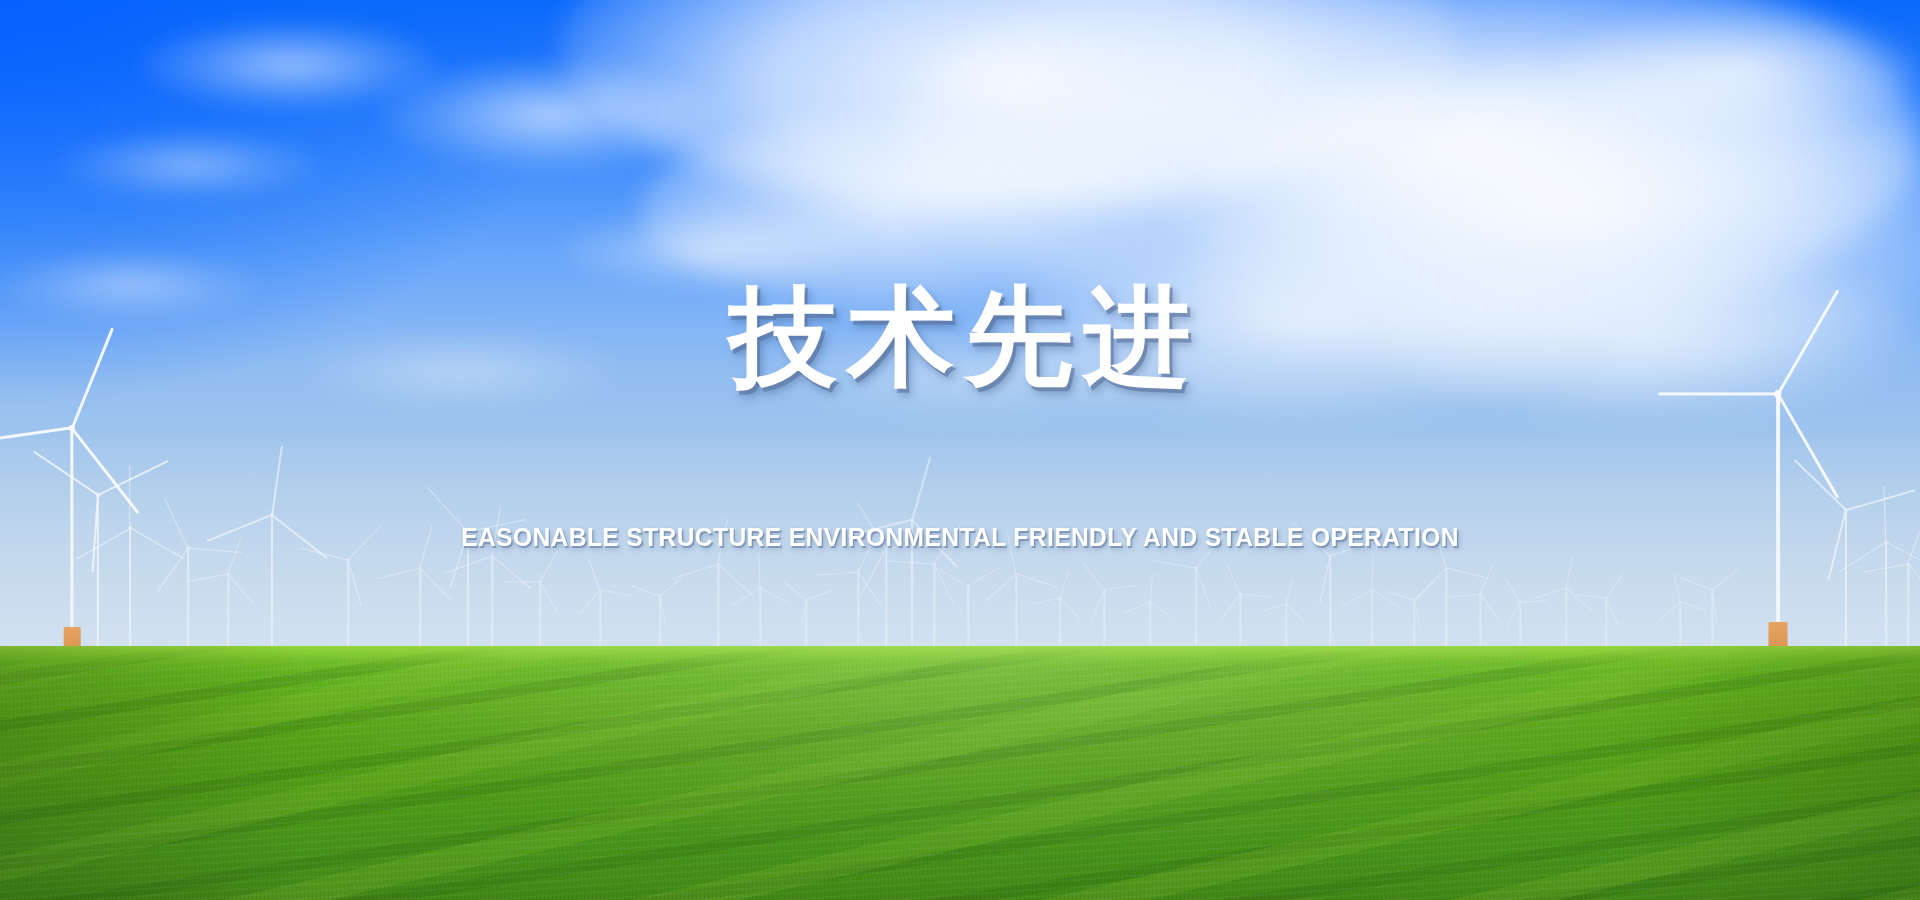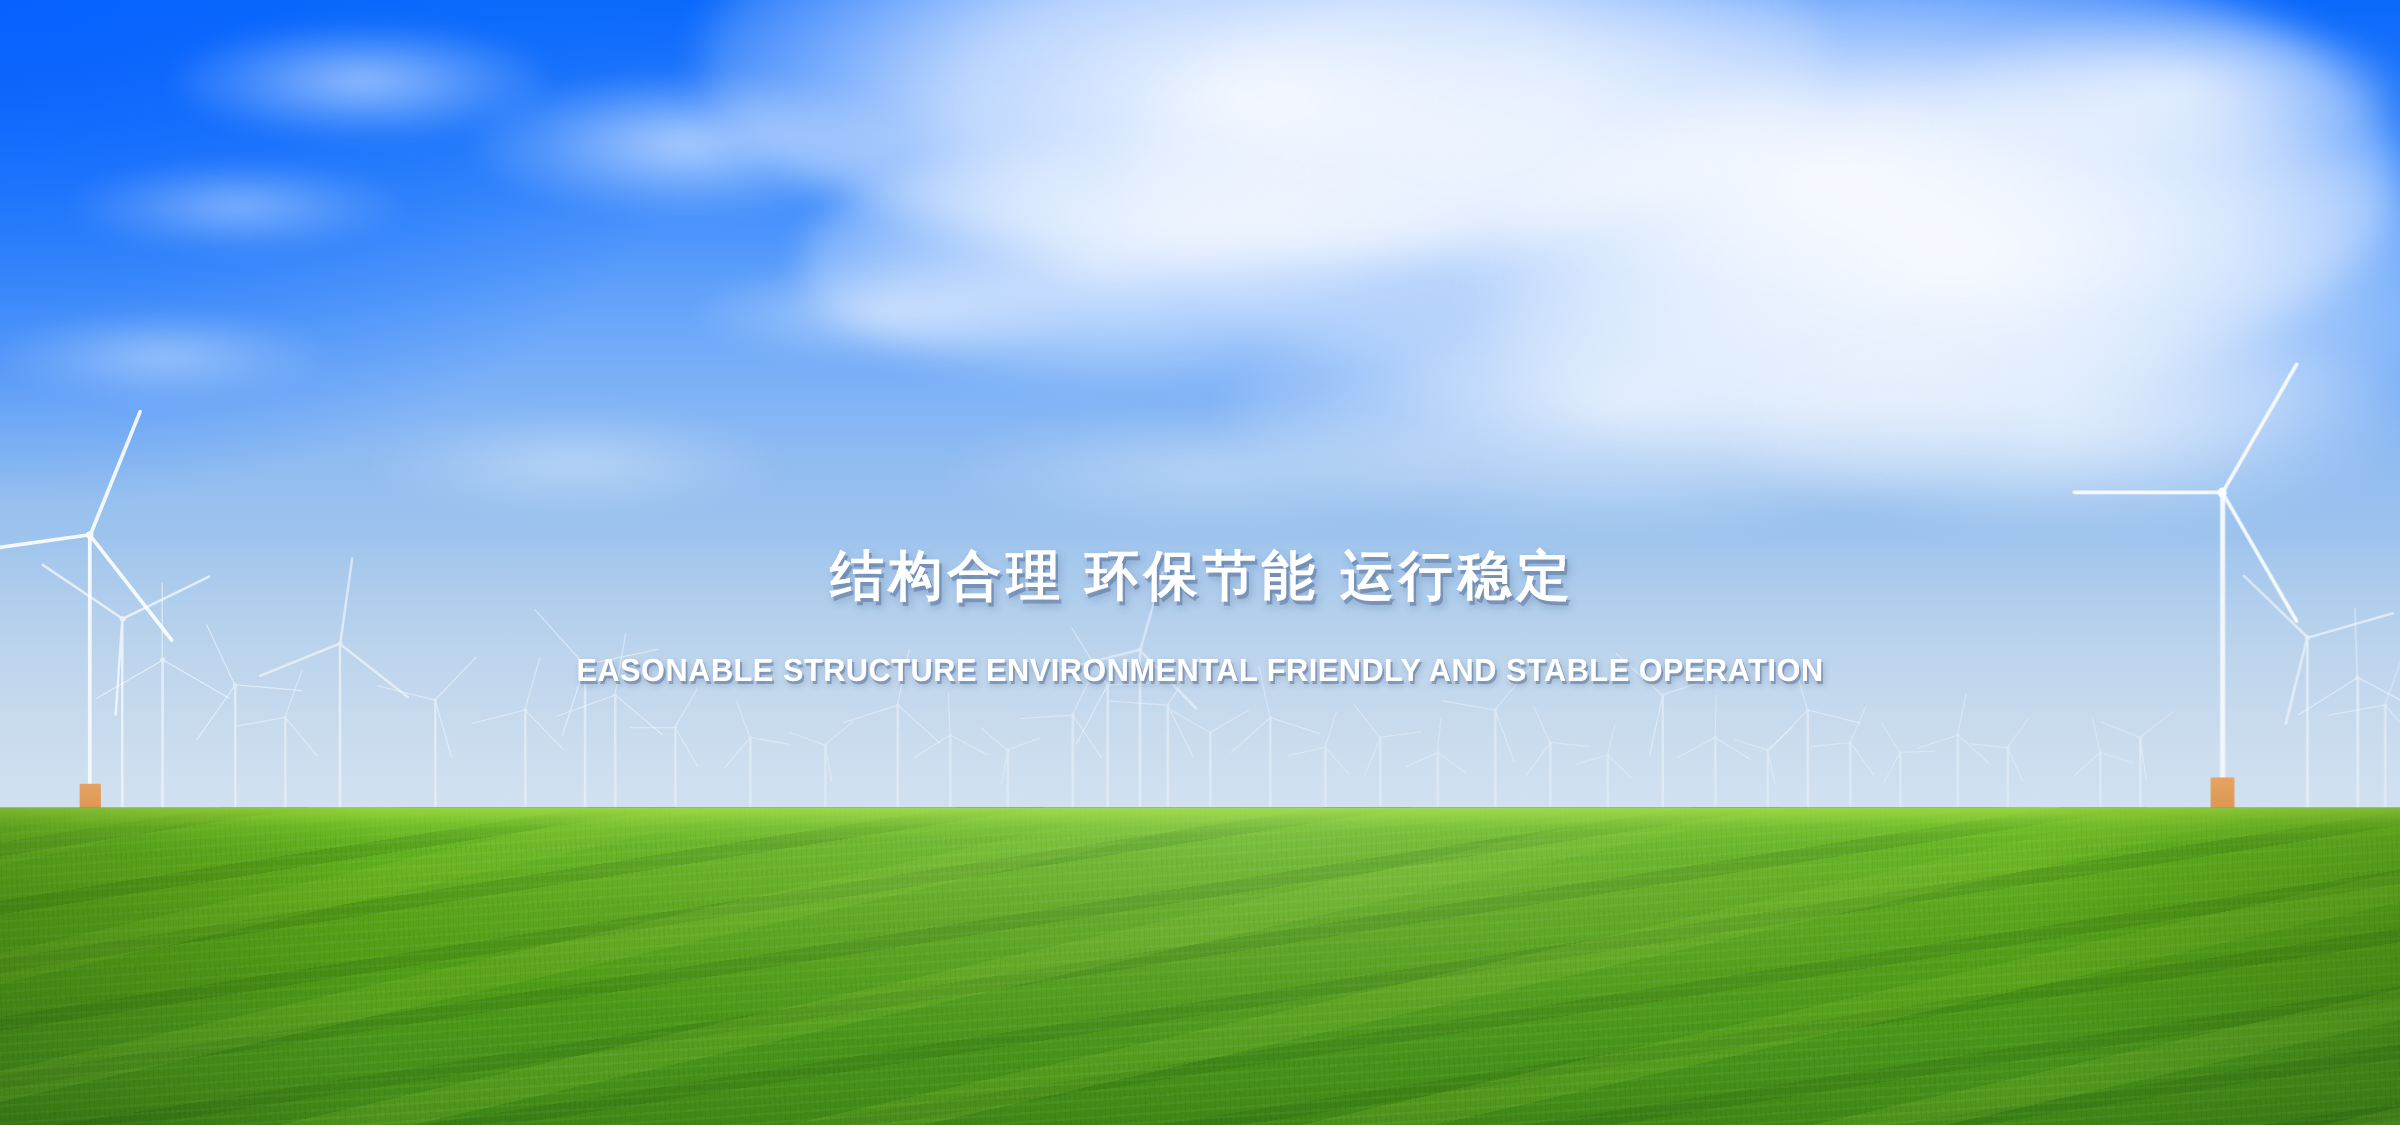--- a/index.html
+++ b/index.html
@@ -528,17 +528,17 @@
   <div class="ground">
     <div class="ground-crest"></div>
     <div class="mow"></div>
     <div class="mow2"></div>
     <div class="grass-tex"></div>
     <div class="ground-top-glow"></div>
     <div class="ground-vig"></div>
   </div>
 
   <div class="copy">
-    <div class="subhead">结构合理  环保节能  运行稳定</div>
+    <div class="headline">技术先进</div>
     <div class="tagline">EASONABLE STRUCTURE ENVIRONMENTAL FRIENDLY AND STABLE OPERATION</div>
   </div>
 
 </div>
 
 </body></html>

